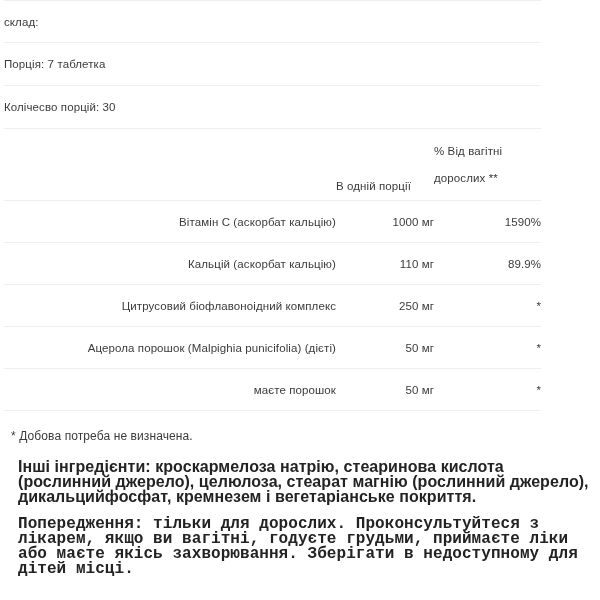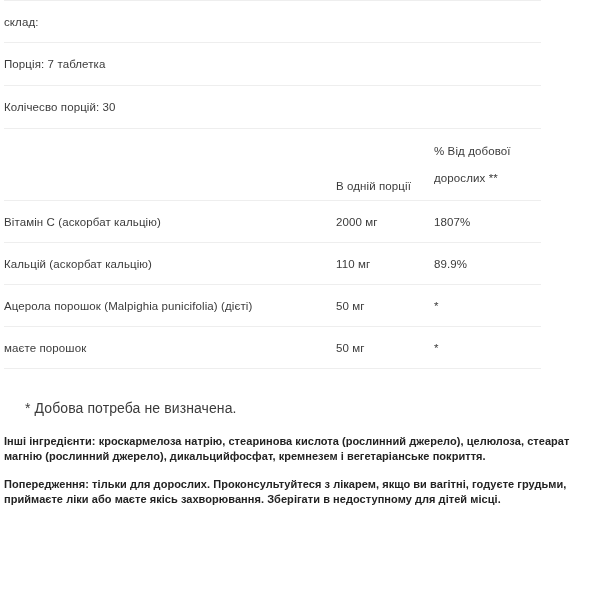--- a/index.html
+++ b/index.html
@@ -69,57 +69,59 @@
     margin-top: 44px;
   }
   .row-header .hdr-dv-l1,
   .row-header .hdr-dv-l2 {
     display: block;
   }
 
   
   .row-item td {
     height: 41px;
+    text-align: right;
   }
 
   
   .table-bottom-rule {
     width: 537px;
     height: 0;
     margin-left: 4px;
     border-top: 1px solid #eeeeee;
   }
 
   
   .footnotes {
-    margin: 15px;
+    margin: 1px;
     padding: 16px 0 0 10px;
-    font-size: 14px;
+    font-size: 12px;
     color: #3b3b3b;
   }
   .footnote {
     margin: 0 0 12px 0;
     line-height: 16px;
     letter-spacing: 0.1px;
   }
 
   
   .notes {
-    padding: 3px 10px 0 4px;
-    font-size: 11px;
+    padding: 3px 10px 0 18px;
+    font-size: 16px;
     font-weight: bold;
     color: #232323;
     line-height: 15px;
   }
   .note {
     margin: 0 0 13px 0;
     letter-spacing: 0.05px;
   }
   .note:last-child {
     margin-bottom: 0;
+    font-family: Liberation Mono, monospace;
   }
 </style>
 </head>
 <body>
 
 <div class="page">
 
   <table class="facts-table">
     <tbody>
 
@@ -140,37 +142,42 @@
         <td class="col-amt"></td>
         <td class="col-dv"></td>
       </tr>
 
       <tr class="row-header">
         <td class="col-name cell-pad-name"></td>
         <td class="col-amt">
           <span class="hdr-amount">В одній порції</span>
         </td>
         <td class="col-dv">
-          <span class="hdr-dv-l1">% Від добової</span>
+          <span class="hdr-dv-l1">% Від вагітні</span>
           <span class="hdr-dv-l2">дорослих **</span>
         </td>
       </tr>
 
       <tr class="row-item">
         <td class="col-name cell-pad-name">Вітамін С (аскорбат кальцію)</td>
-        <td class="col-amt">2000 мг</td>
-        <td class="col-dv">1807%</td>
+        <td class="col-amt">1000 мг</td>
+        <td class="col-dv">1590%</td>
       </tr>
 
       <tr class="row-item">
         <td class="col-name cell-pad-name">Кальцій (аскорбат кальцію)</td>
         <td class="col-amt">110 мг</td>
         <td class="col-dv">89.9%</td>
       </tr>
 
+      <tr class="row-item">
+        <td class="col-name cell-pad-name">Цитрусовий біофлавоноідний комплекс</td>
+        <td class="col-amt">250 мг</td>
+        <td class="col-dv">*</td>
+      </tr>
 
       <tr class="row-item">
         <td class="col-name cell-pad-name">Ацерола порошок (Malpighia punicifolia) (дієті)</td>
         <td class="col-amt">50 мг</td>
         <td class="col-dv">*</td>
       </tr>
 
       <tr class="row-item">
         <td class="col-name cell-pad-name">маєте порошок</td>
         <td class="col-amt">50 мг</td>

